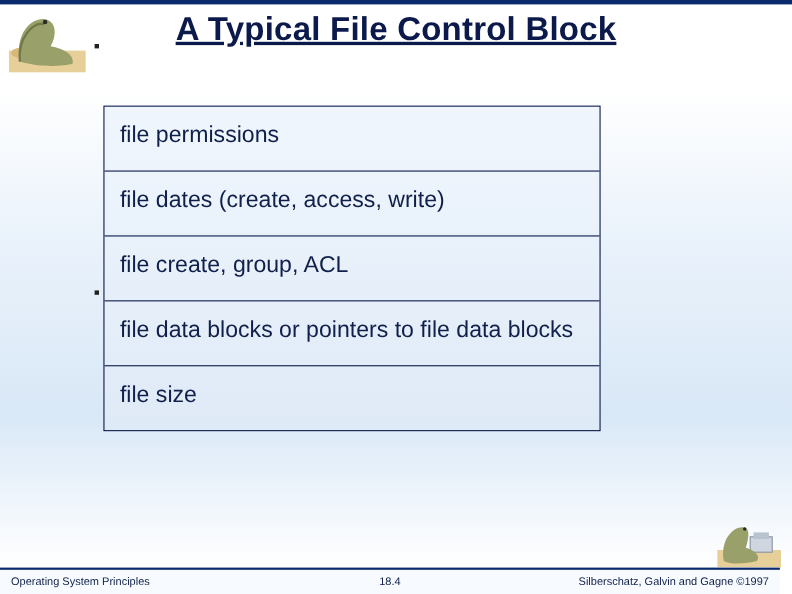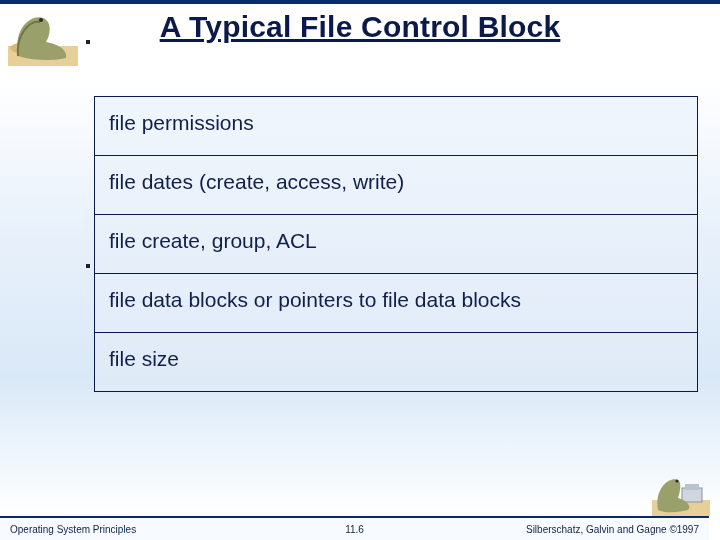--- a/index.html
+++ b/index.html
@@ -31,21 +31,21 @@
     text-align: center;
     font-weight: bold;
     font-size: 30px;
     color: #0b1a4a;
     letter-spacing: 0.2px;
     text-decoration: underline;
   }
   .diagram {
     position: absolute;
     left: 94px; top: 96px;
-    width: 604px;
+    width: 452px;
     border: 1px solid #0b1a4a;
     background: linear-gradient(to bottom, #f0f6fd, #dfeaf7);
   }
   .row {
     border-bottom: 1px solid #0b1a4a;
     padding: 14px 14px 20px 14px;
     font-size: 21px;
     color: #10204a;
   }
   .row:last-child { border-bottom: none; }
@@ -107,15 +107,15 @@
     <rect x="0" y="30" width="58" height="16" fill="#e7cf9a"></rect>
     <rect x="30" y="18" width="20" height="14" fill="#cfd6df" stroke="#8892a0"></rect>
     <rect x="33" y="14" width="14" height="6" fill="#b9c3d0"></rect>
     <path d="M6 40 C 2 18, 18 6, 26 10 C 30 12, 28 22, 26 28 C 34 30, 40 36, 36 40 C 28 42, 14 44, 6 40 Z" fill="#9aa06a"></path>
     <circle cx="25" cy="11" r="1.6" fill="#2a2a2a"></circle>
   </svg>
 </div>
 
 <div class="footer">
   <span>Operating System Principles</span>
-  <span class="footer-center">11.6</span>
+  <span class="footer-center">18.4</span>
   <span>Silberschatz, Galvin and Gagne ©1997</span>
 </div>
 
 </body></html>

